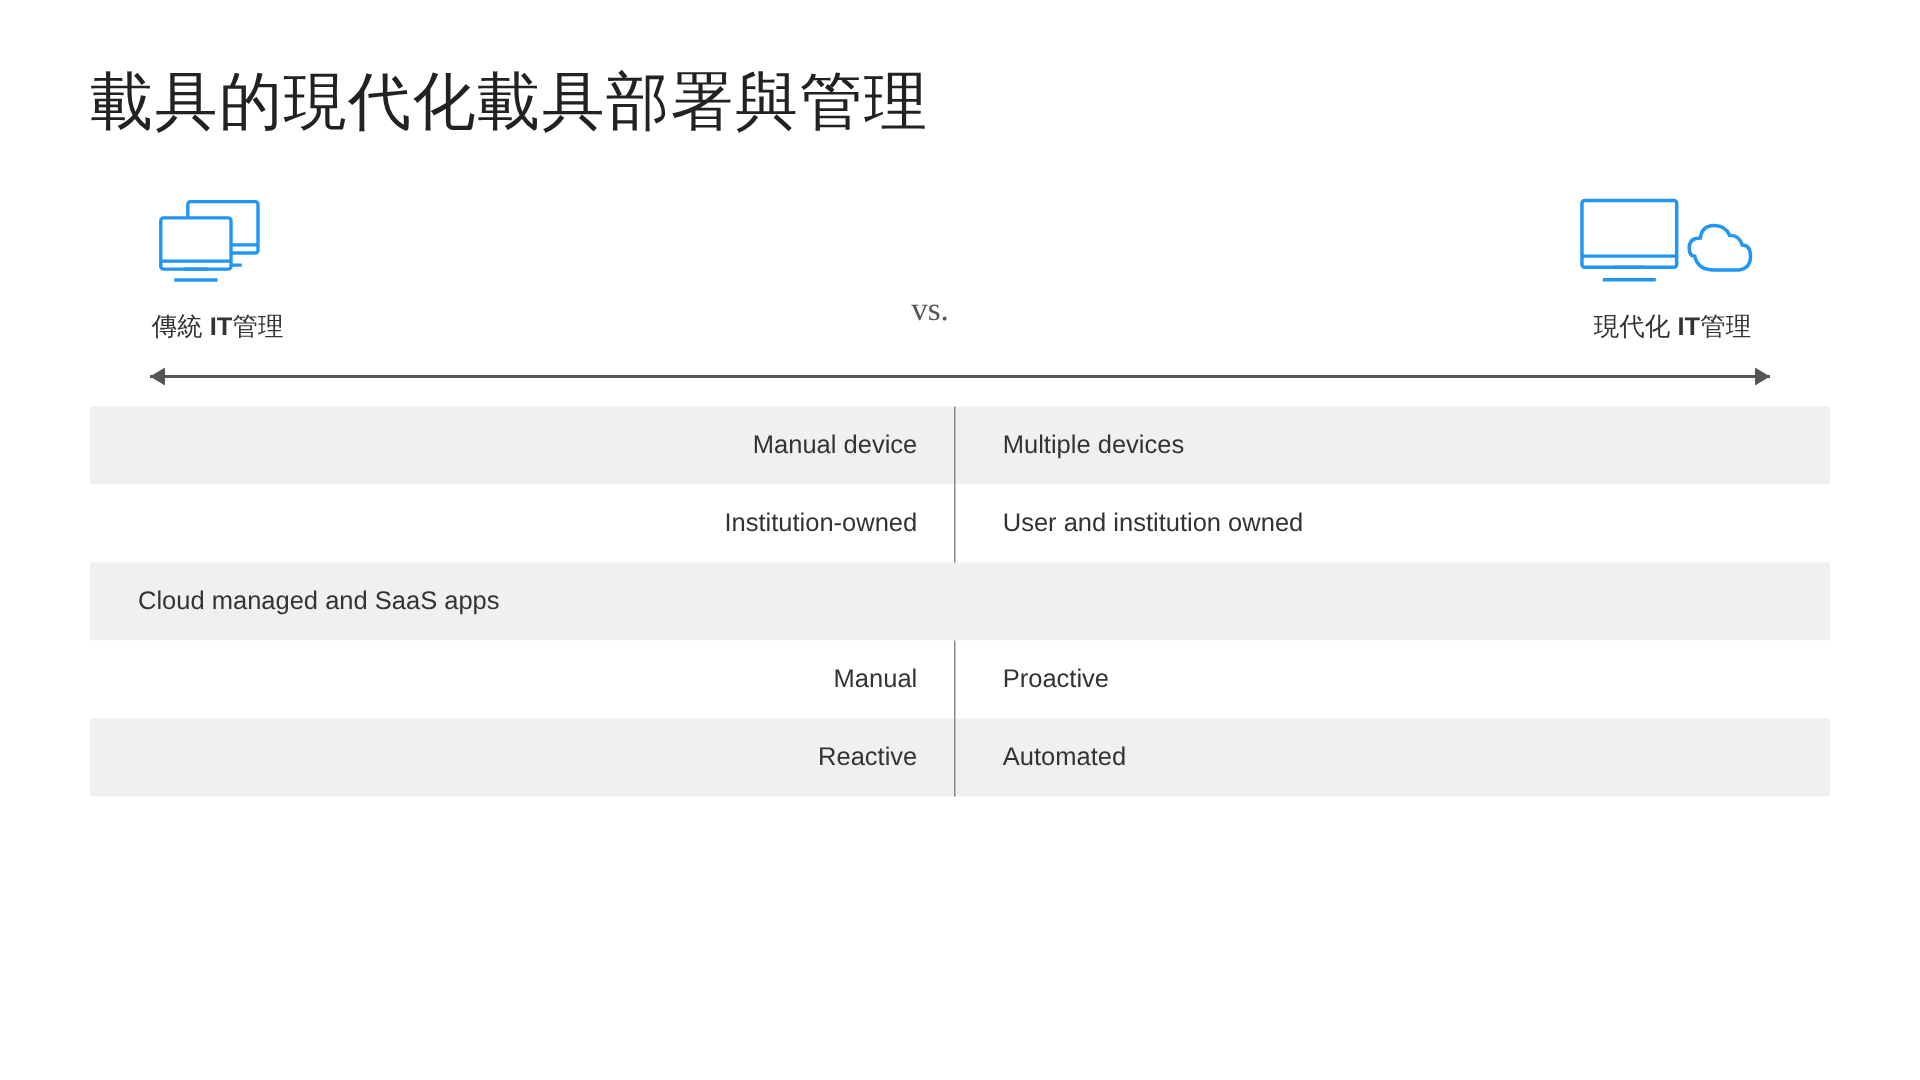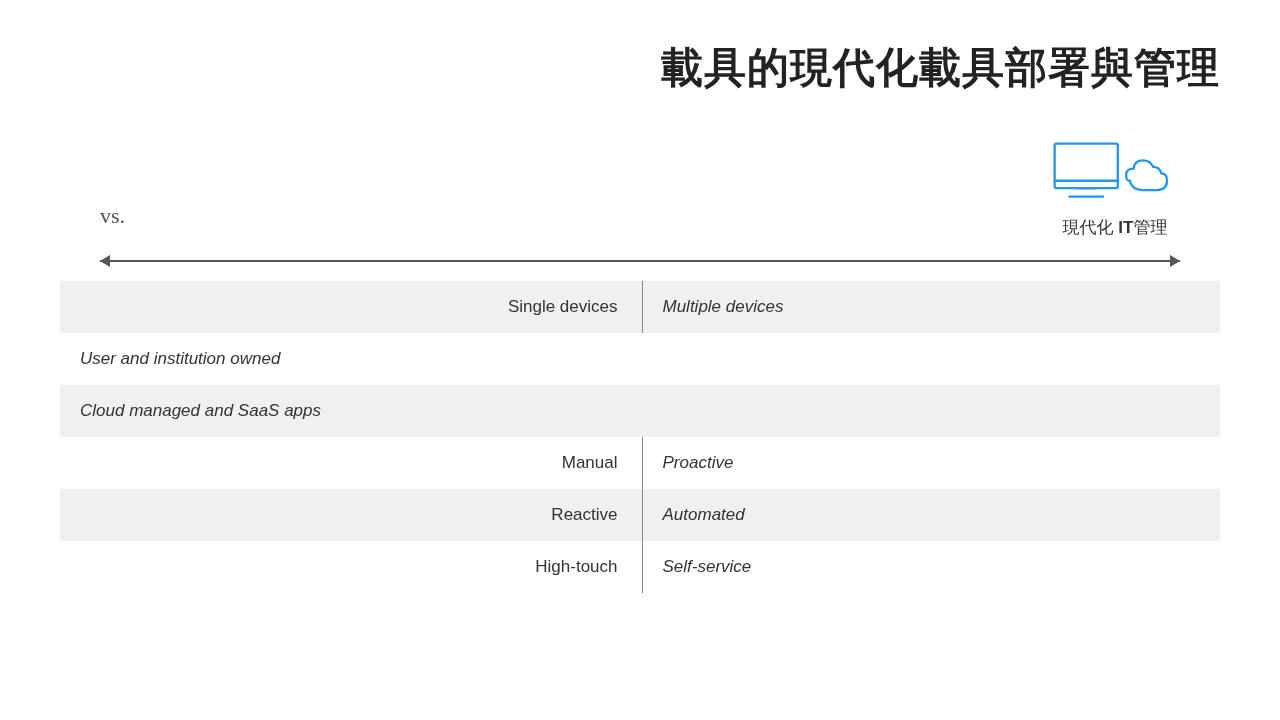--- a/index.html
+++ b/index.html
@@ -13,25 +13,24 @@
     }
     .page-container {
       width: 1280px;
       height: 720px;
       padding: 40px 60px 30px 60px;
       display: flex;
       flex-direction: column;
     }
     .title {
       font-size: 42px;
-      font-weight: 700;
+      font-weight: 400;
       color: #222222;
-      margin-bottom: 40px;
+      margin-bottom: 30px;
       letter-spacing: 1px;
-      text-align: right;
     }
     .icons-row {
       display: flex;
       align-items: flex-end;
       justify-content: space-between;
       margin-bottom: 8px;
       padding: 0 40px;
     }
     .icon-group {
       display: flex;
@@ -110,43 +109,59 @@
       padding: 10px 24px 10px 20px;
       font-size: 17px;
       color: #333;
       border-right: 1.5px solid #888;
     }
     .cell-right {
       flex: 1;
       display: flex;
       align-items: center;
       justify-content: flex-start;
-      padding: 10px 20px 10px 20px;
+      padding: 10px 20px 10px 32px;
       font-size: 17px;
       color: #333;
-      font-style: italic;
     }
     
     .svg-icon {
       width: 90px;
       height: 70px;
     }
     .svg-icon-modern {
       width: 130px;
       height: 70px;
     }
   </style>
 </head>
 <body>
 
 <div class="page-container">
   <div class="title">載具的現代化載具部署與管理</div>
 
   <div class="icons-row">
 
+    <div class="icon-group">
+      <svg class="svg-icon" viewBox="0 0 100 75" fill="none" xmlns="http://www.w3.org/2000/svg">
+
+        <rect x="28" y="8" width="52" height="38" rx="2" stroke="#2196F3" stroke-width="2.5" fill="none"></rect>
+        <line x1="28" y1="40" x2="80" y2="40" stroke="#2196F3" stroke-width="2.5"></line>
+        <line x1="48" y1="46" x2="60" y2="46" stroke="#2196F3" stroke-width="2.5"></line>
+        <line x1="40" y1="55" x2="68" y2="55" stroke="#2196F3" stroke-width="2.5"></line>
+
+        <rect x="8" y="20" width="52" height="38" rx="2" stroke="#2196F3" stroke-width="2.5" fill="white"></rect>
+        <line x1="8" y1="52" x2="60" y2="52" stroke="#2196F3" stroke-width="2.5"></line>
+        <line x1="25" y1="58" x2="43" y2="58" stroke="#2196F3" stroke-width="2.5"></line>
+        <line x1="18" y1="66" x2="50" y2="66" stroke="#2196F3" stroke-width="2.5"></line>
+      </svg>
+      <div class="icon-label">
+        <span>傳統 </span><strong>IT</strong><span>管理</span>
+      </div>
+    </div>
 
     <div class="vs-label">vs.</div>
 
     <div class="icon-group">
       <svg class="svg-icon-modern" viewBox="0 0 140 75" fill="none" xmlns="http://www.w3.org/2000/svg">
 
         <rect x="5" y="8" width="68" height="48" rx="2" stroke="#2196F3" stroke-width="2.5" fill="none"></rect>
         <line x1="5" y1="48" x2="73" y2="48" stroke="#2196F3" stroke-width="2.5"></line>
         <line x1="28" y1="56" x2="50" y2="56" stroke="#2196F3" stroke-width="2.5"></line>
         <line x1="20" y1="65" x2="58" y2="65" stroke="#2196F3" stroke-width="2.5"></line>
@@ -158,35 +173,32 @@
       </div>
     </div>
   </div>
 
   <div class="arrow-row">
     <div class="arrow-line"></div>
   </div>
 
   <div class="comparison-table" id="comparison-table">
   <div class="table-row shaded">
-        <div class="cell-left">Single devices</div>
+        <div class="cell-left">Manual device</div>
         <div class="cell-right">Multiple devices</div>
       </div>
       <div class="table-row white">
+        <div class="cell-left">Institution-owned</div>
         <div class="cell-right">User and institution owned</div>
       </div>
       <div class="table-row shaded">
         <div class="cell-right">Cloud managed and SaaS apps</div>
       </div>
       <div class="table-row white">
         <div class="cell-left">Manual</div>
         <div class="cell-right">Proactive</div>
       </div>
       <div class="table-row shaded">
         <div class="cell-left">Reactive</div>
         <div class="cell-right">Automated</div>
       </div>
-      <div class="table-row white">
-        <div class="cell-left">High-touch</div>
-        <div class="cell-right">Self-service</div>
-      </div>
     </div>
 </div>
 
 </body></html>

